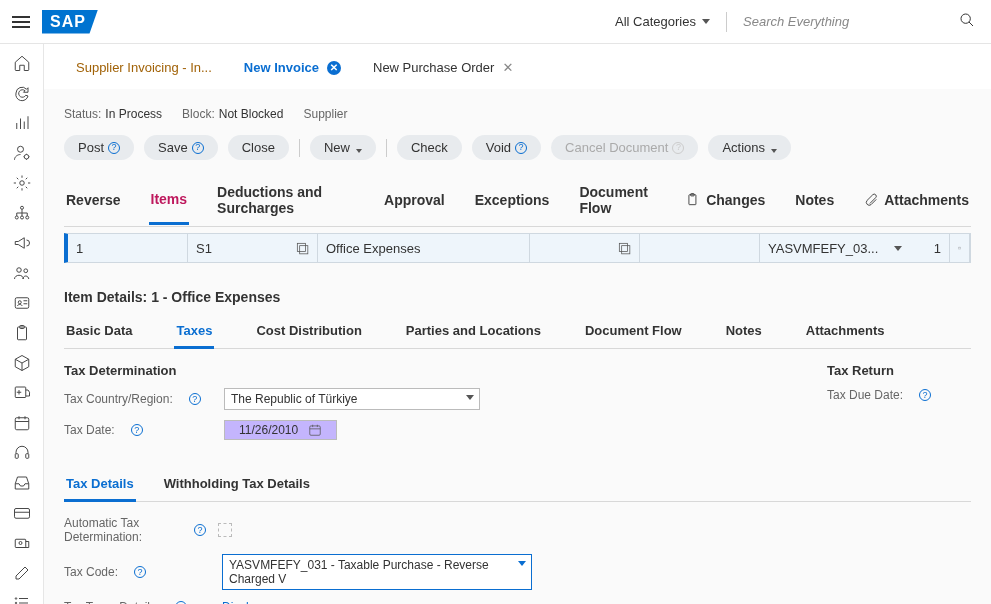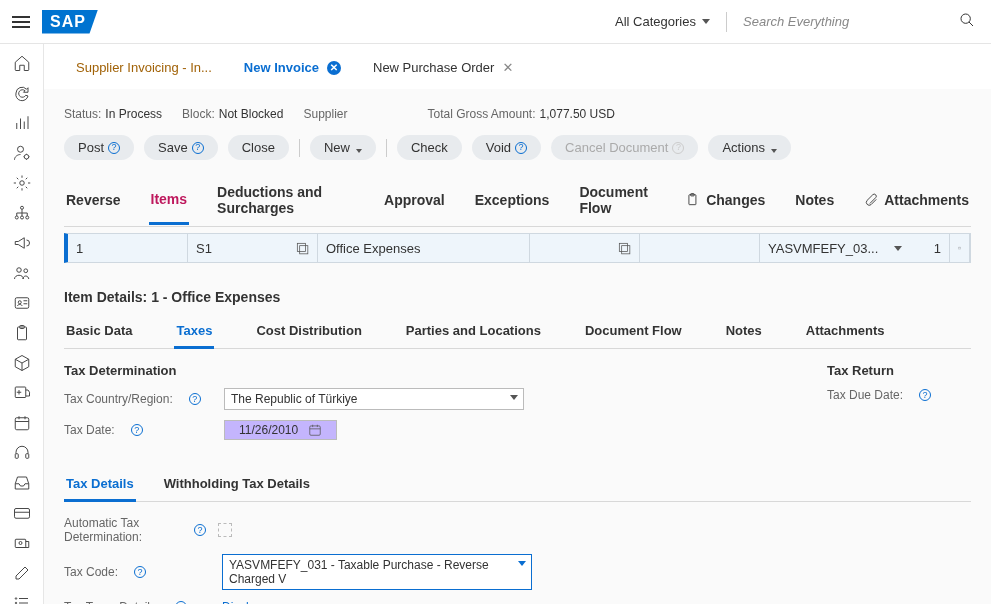--- a/index.html
+++ b/index.html
@@ -57,21 +57,21 @@
 .gopen svg { width: 14px; height: 14px; stroke: #555; fill: none; stroke-width: 1.3; }
 .item-title { font-size: 14px; font-weight: 600; color: #333; margin: 26px 0 10px; }
 .subtabs { display: flex; gap: 40px; border-bottom: 1px solid #d8d8d8; }
 .subtabs .stab2 { font-size: 13px; font-weight: 600; color: #333; padding: 8px 2px; cursor: pointer; }
 .subtabs .stab2.active { color: #0a6ed1; border-bottom: 3px solid #0a6ed1; margin-bottom: -1px; }
 .tax-area { display: flex; gap: 120px; margin-top: 14px; }
 .tax-col h4 { font-size: 13px; font-weight: 600; margin-bottom: 10px; }
 .formrow { display: flex; align-items: center; margin-bottom: 10px; }
 .formrow .flabel { width: 160px; font-size: 12px; color: #666; display: flex; align-items: center; gap: 16px; }
 .fselect { position: relative; }
-.fselect select, .fselect .selbox { border: 1px solid #bbb; font-size: 12px; padding: 3px 22px 3px 6px; background: #fff; appearance: none; width: 300px; color: #333; }
+.fselect select, .fselect .selbox { border: 1px solid #bbb; font-size: 12px; padding: 3px 22px 3px 6px; background: #fff; appearance: none; width: 256px; color: #333; }
 .selbox.blue { border-color: #0a6ed1; width: 310px; }
 .fselect .carrow { position: absolute; right: 6px; top: 7px; width: 0; height: 0; border-left: 4px solid transparent; border-right: 4px solid transparent; border-top: 5px solid #555; pointer-events: none; }
 .dateinp { display: inline-flex; align-items: center; border: 1px solid #bbb; padding: 2px 14px; gap: 10px; background: #c4b5fd; font-size: 12px; }
 .dateinp svg { width: 14px; height: 14px; stroke: #555; fill: none; stroke-width: 1.3; }
 .subtabs2 { display: flex; gap: 26px; border-bottom: 1px solid #d8d8d8; margin-top: 18px; }
 .subtabs2 .stab3 { font-size: 13px; font-weight: 600; color: #333; padding: 8px 2px; cursor: pointer; }
 .subtabs2 .stab3.active { color: #0a6ed1; border-bottom: 3px solid #0a6ed1; margin-bottom: -1px; }
 .link { color: #0a6ed1; font-size: 12px; cursor: pointer; }
 .dashedbox { width: 14px; height: 14px; border: 1px dashed #bbb; display: inline-block; }
 </style>
@@ -249,21 +249,20 @@
           <span>New Purchase Order</span>
           <span class="close-x">✕</span>
         </div>
       </div>
 
       <div class="content">
         <div class="statusline">
           <span><span class="lbl">Status:</span><span class="val">In Process</span></span>
           <span><span class="lbl">Block:</span><span class="val">Not Blocked</span></span>
           <span><span class="lbl">Supplier</span></span>
-          <span style="margin-left:60px"><span class="lbl">Total Gross Amount:</span><span class="val">1,077.50 USD</span></span>
         </div>
 
         <div class="btnrow">
           <button class="btn">
               <span>Post</span>
               <span class="help-q">?</span>
             </button>
           <button class="btn">
               <span>Save</span>
               <span class="help-q">?</span>

